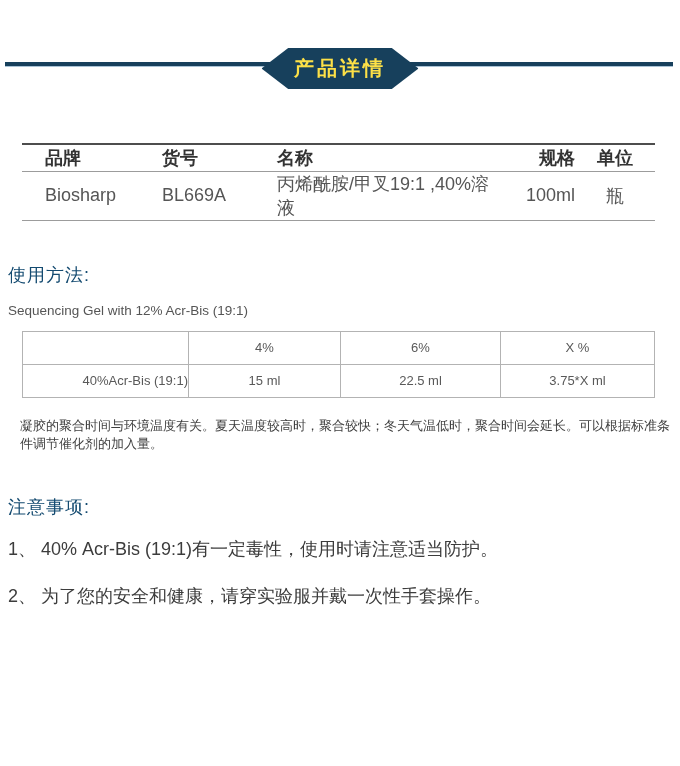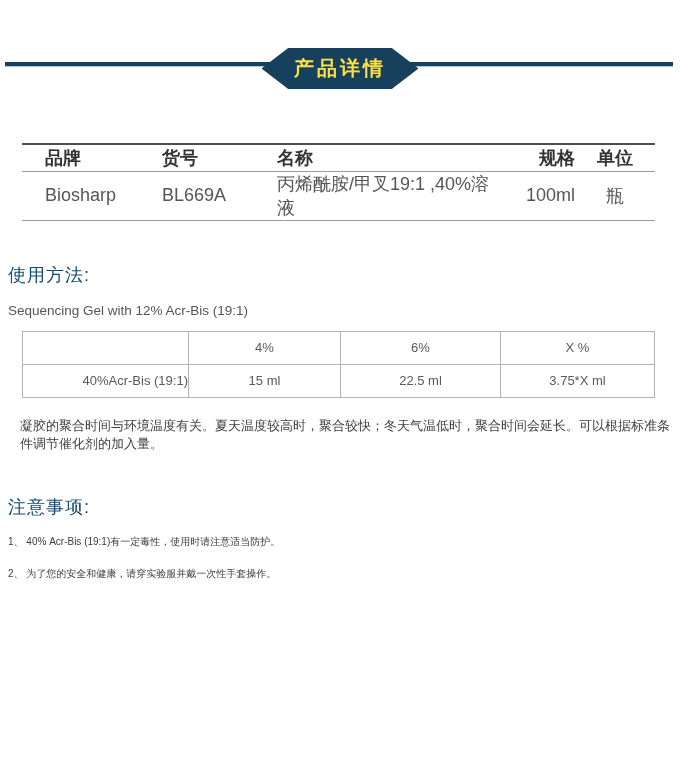--- a/index.html
+++ b/index.html
@@ -66,21 +66,21 @@
     border:1px solid var(--border-light);
     height:33px;text-align:center;font-weight:normal;
   }
   .usage-table td:first-child,.usage-table th:first-child{text-align:right;padding-left:36px;}
   .usage-table .u-label{width:166px;}
   .usage-table .u-c1{width:152px;}
   .usage-table .u-c2{width:160px;}
   .usage-table .u-c3{width:154px;}
   .usage-note{margin:19px 0 0 20px;color:var(--text-note);font-size:13px;}
   
-  .precaution-item{margin:13px 0 0 8px;color:#3c3c3c;font-size:10px;line-height:1.9;}
+  .precaution-item{margin:13px 0 0 8px;color:#3c3c3c;font-size:18px;line-height:1.9;}
   .precaution-item:first-of-type{margin-top:14px;}
 </style>
 </head>
 <body>
 
 <div class="banner-wrap">
   <div class="banner-line"></div>
   <div class="banner-hex">
     <span>产品详情</span>
   </div>

